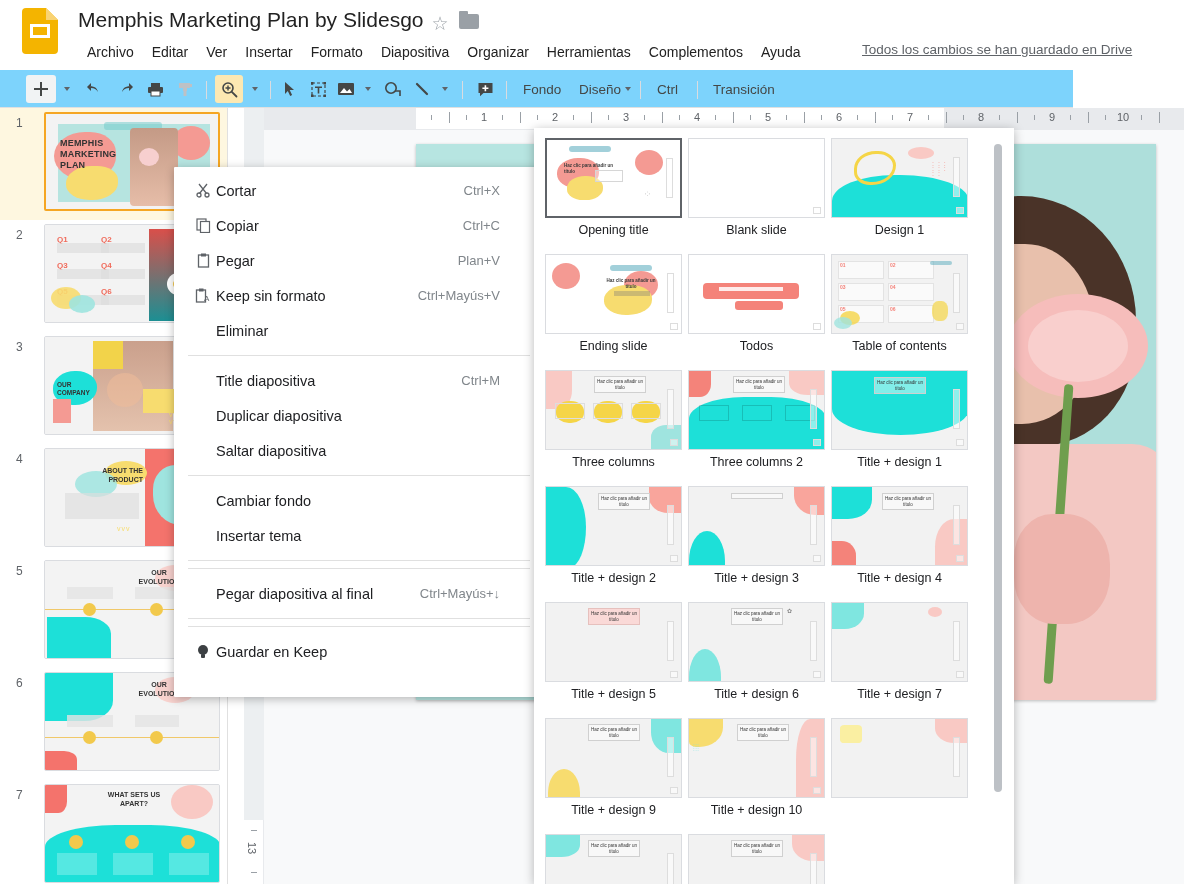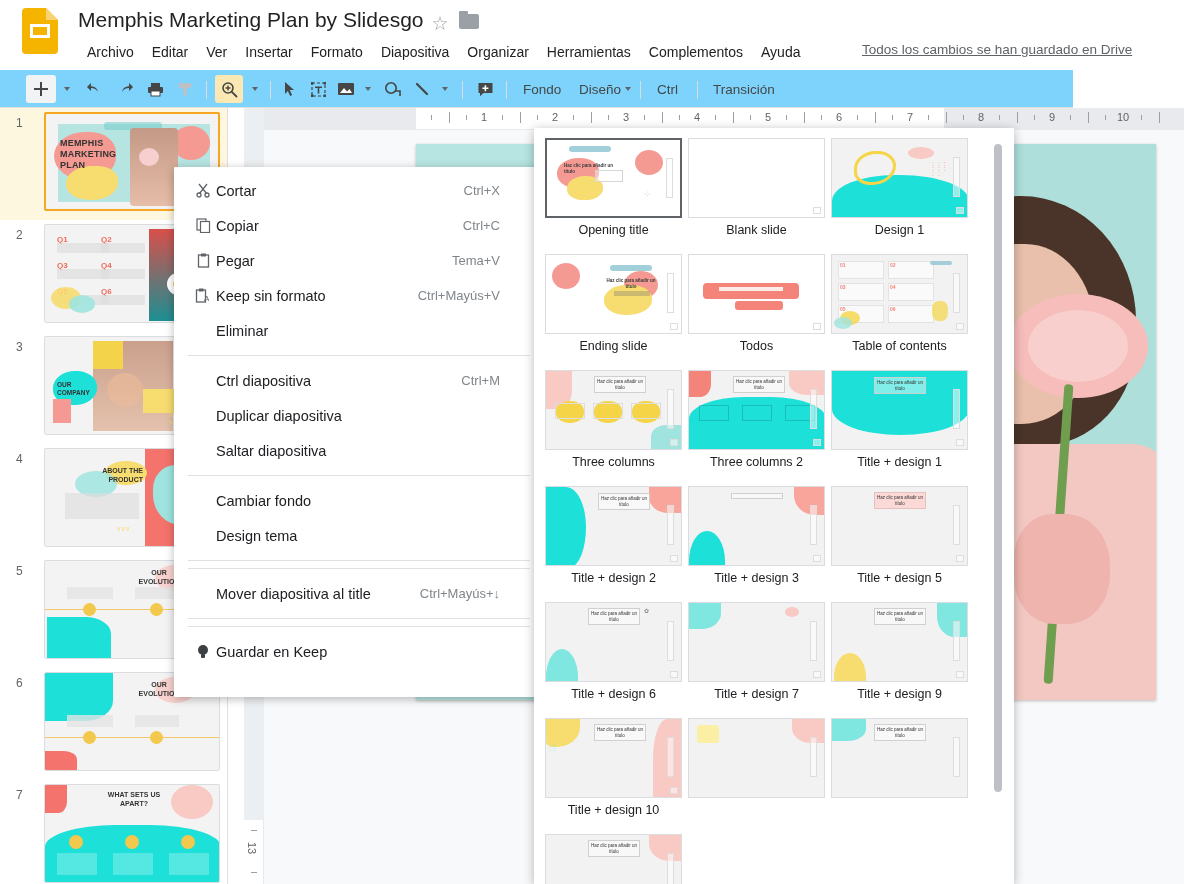--- a/index.html
+++ b/index.html
@@ -496,21 +496,21 @@
   </div>
 
   <div class="ctx-item">
     <span class="ctx-ico">
       <svg width="15" height="15" viewBox="0 0 15 15">
           <rect x="2.5" y="2" width="10" height="12" fill="none" stroke="#5f6368" stroke-width="1.3"></rect>
           <rect x="5" y="0.5" width="5" height="3" fill="#5f6368"></rect>
         </svg>
     </span>
     <span class="ctx-label">Pegar</span>
-    <span class="ctx-accel">Tema+V</span>
+    <span class="ctx-accel">Plan+V</span>
   </div>
 
   <div class="ctx-item">
     <span class="ctx-ico">
       <svg width="16" height="15" viewBox="0 0 16 15">
           <rect x="1.5" y="2" width="9" height="12" fill="none" stroke="#5f6368" stroke-width="1.3"></rect>
           <rect x="4" y="0.5" width="4.5" height="3" fill="#5f6368"></rect>
           <text x="9" y="13" font-size="8" fill="#5f6368" font-family="Liberation Sans">A</text>
         </svg>
     </span>
@@ -518,48 +518,48 @@
     <span class="ctx-accel">Ctrl+Mayús+V</span>
   </div>
 
   <div class="ctx-item">
     <span class="ctx-label">Eliminar</span>
   </div>
 
   <div class="ctx-sep"></div>
 
   <div class="ctx-item">
-    <span class="ctx-label">Ctrl diapositiva</span>
+    <span class="ctx-label">Title diapositiva</span>
     <span class="ctx-accel">Ctrl+M</span>
   </div>
   <div class="ctx-item">
     <span class="ctx-label">Duplicar diapositiva</span>
   </div>
   <div class="ctx-item">
     <span class="ctx-label">Saltar diapositiva</span>
   </div>
 
   <div class="ctx-sep"></div>
 
   <div class="ctx-item">
     <span class="ctx-label">Cambiar fondo</span>
   </div>
 
 
   <div class="ctx-item">
-    <span class="ctx-label">Design tema</span>
+    <span class="ctx-label">Insertar tema</span>
   </div>
 
   <div class="ctx-sep"></div>
 
 
   <div class="ctx-sep"></div>
 
   <div class="ctx-item">
-    <span class="ctx-label">Mover diapositiva al title</span>
+    <span class="ctx-label">Pegar diapositiva al final</span>
     <span class="ctx-accel">Ctrl+Mayús+↓</span>
   </div>
 
   <div class="ctx-sep"></div>
 
 
   <div class="ctx-sep"></div>
 
   <div class="ctx-item">
     <span class="ctx-ico">
@@ -713,20 +713,31 @@
       <div class="lay-thumb">
         <div class="blob" style="left:0;bottom:0;width:36px;height:34px;background:#1DE0D8;border-radius:50% 50% 0 0 / 30px 30px 0 0;"></div>
         <div class="blob" style="right:0;top:0;width:30px;height:28px;background:#F9A59C;border-radius:0 0 0 70%;"></div>
         <div class="lay-title-box" style="left:42px;top:6px;width:52px;"></div>
         <div class="lay-side"></div>
           <div class="lay-corner"></div>
       </div>
       <div class="lay-name">Title + design 3</div>
     </div>
 
+    <div class="lay-cell">
+      <div class="lay-thumb">
+        <div class="blob" style="left:0;top:0;width:40px;height:32px;background:#1DE0D8;border-radius:0 0 60% 0;"></div>
+        <div class="blob" style="left:0;bottom:0;width:24px;height:24px;background:#F4837A;border-radius:0 60% 0 0;"></div>
+        <div class="blob" style="right:0;bottom:0;width:32px;height:46px;background:#F9C9C4;border-radius:60% 0 0 0;"></div>
+        <div class="lay-title-box" style="left:50px;top:6px;width:52px;">Haz clic para añadir un título</div>
+        <div class="lay-side"></div>
+          <div class="lay-corner"></div>
+      </div>
+      <div class="lay-name">Title + design 4</div>
+    </div>
 
     <div class="lay-cell">
       <div class="lay-thumb">
         <div class="lay-title-box" style="left:42px;top:5px;width:52px;background:#FAD9D7;border-color:#e6c0bd;">Haz clic para añadir un título</div>
         <div class="lay-side"></div>
           <div class="lay-corner"></div>
       </div>
       <div class="lay-name">Title + design 5</div>
     </div>
 

